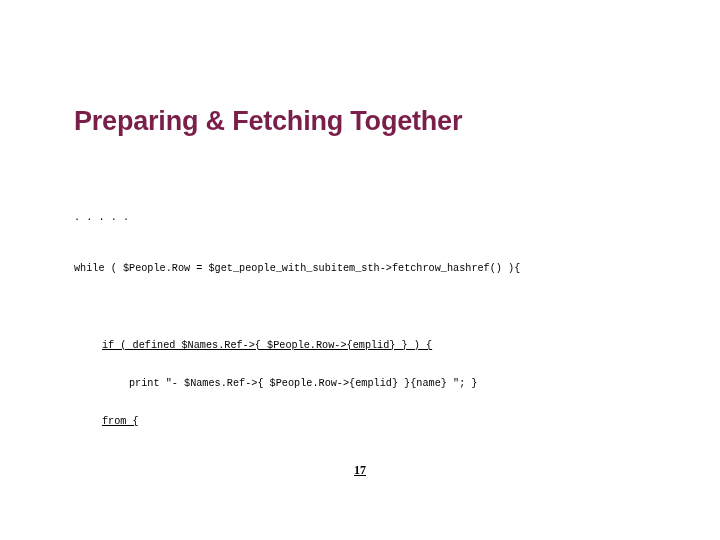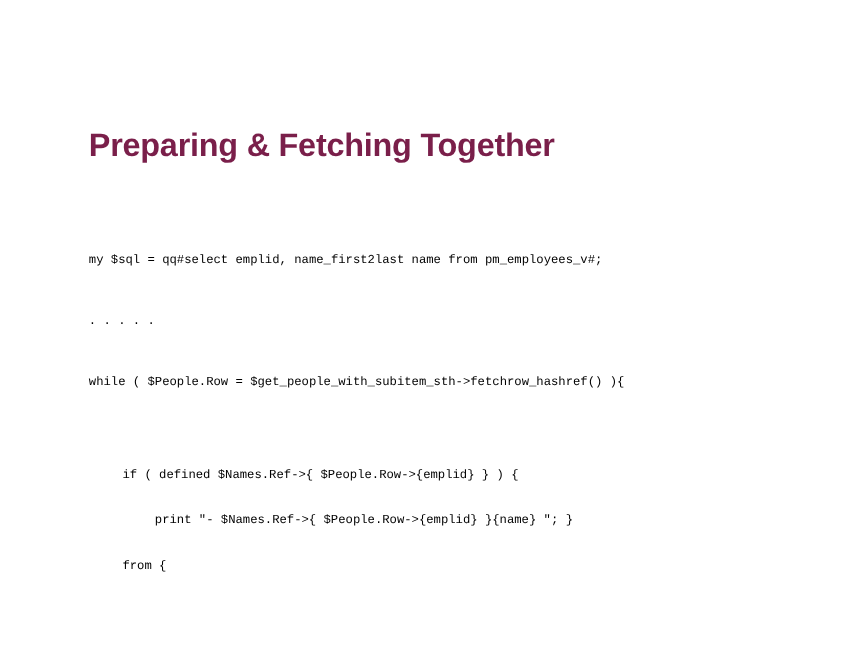--- a/index.html
+++ b/index.html
@@ -37,21 +37,21 @@
       line-height: 1.25;
       white-space: pre;
     }
     .code-block .line {
       display: block;
       margin-bottom: 13px;
     }
     .code-block .lines-tight span {
       display: block;
     }
-    .indent1 { padding-left: 28px; }
+    .indent1 { padding-left: 28px; text-decoration: underline; }
     .indent2 { padding-left: 55px; }
     .page-num {
       position: absolute;
       bottom: 22px;
       left: 0;
       width: 100%;
       text-align: center;
       font-family: Georgia, "Times New Roman", serif;
       font-size: 12px;
       font-weight: bold;
@@ -59,26 +59,26 @@
       text-decoration: underline;
     }
   </style>
 </head>
 <body>
 
 <div class="slide">
   <div class="title">Preparing &amp; Fetching Together</div>
 
   <div class="code-block">
-    <span class="line">my $sql = qq#select emplid, name_first2last name from pm_employees_v#;</span>
     <span class="line">. . . . .</span>
     <span class="line">while ( $People.Row = $get_people_with_subitem_sth-&gt;fetchrow_hashref() ){</span>
     <div class="lines-tight">
       <span class="indent1">if ( defined $Names.Ref-&gt;{ $People.Row-&gt;{emplid} } ) {</span>
       <span class="indent2">print "- $Names.Ref-&gt;{ $People.Row-&gt;{emplid} }{name} "; }</span>
       <span class="indent1">from {</span>
       
       
       
     </div>
   </div>
 
+  <div class="page-num">17</div>
 </div>
 
 </body></html>

